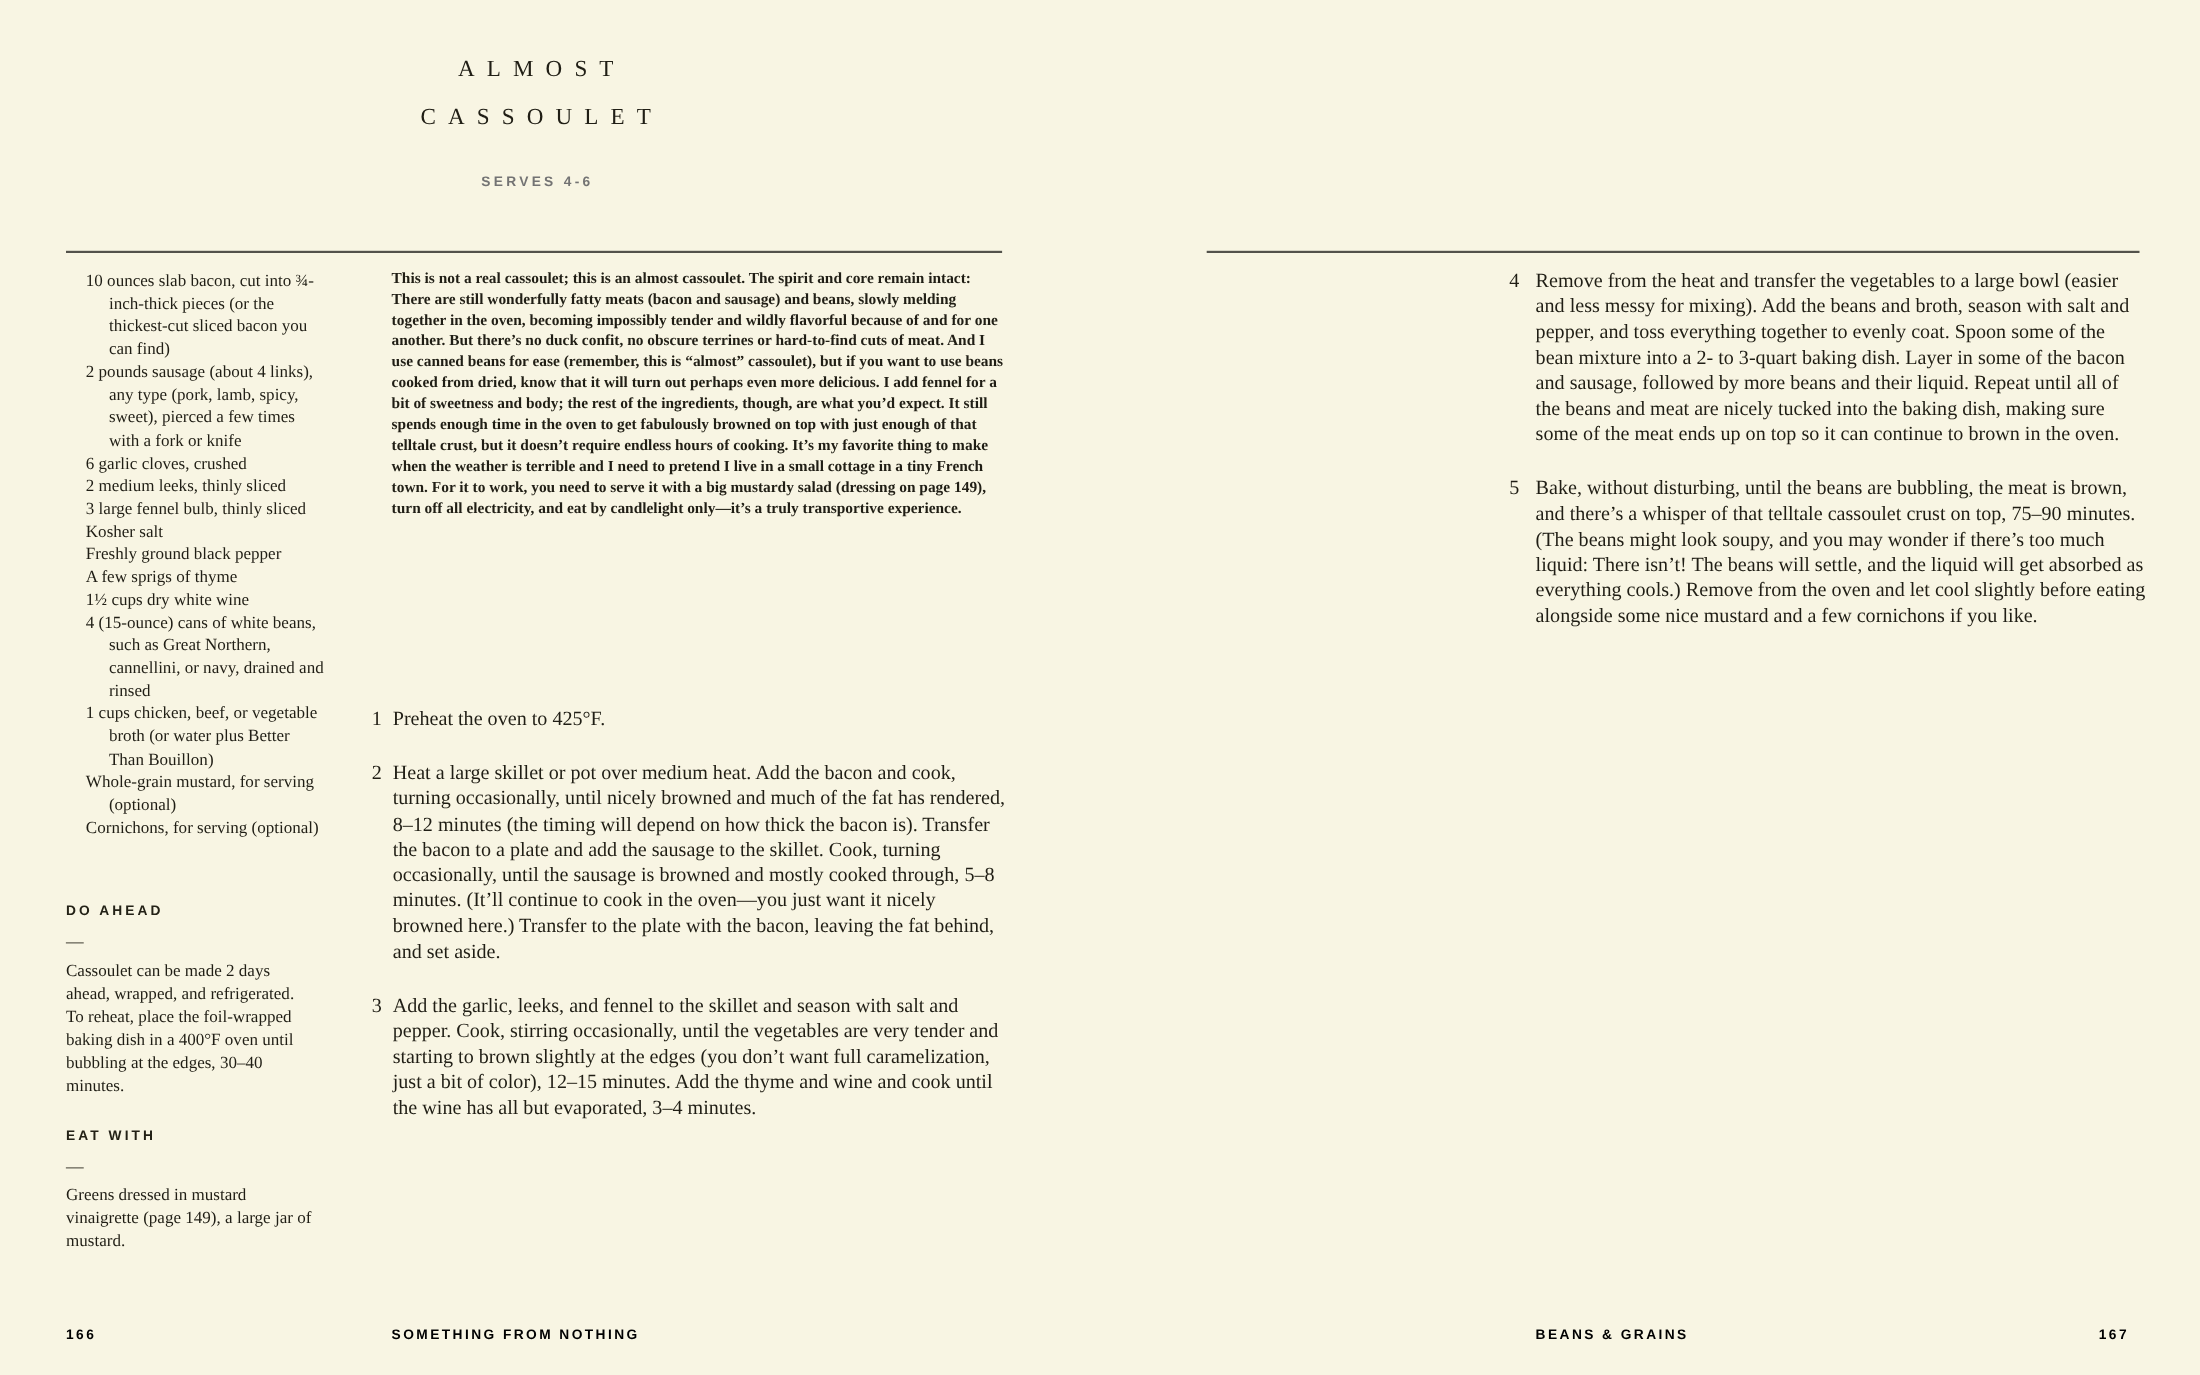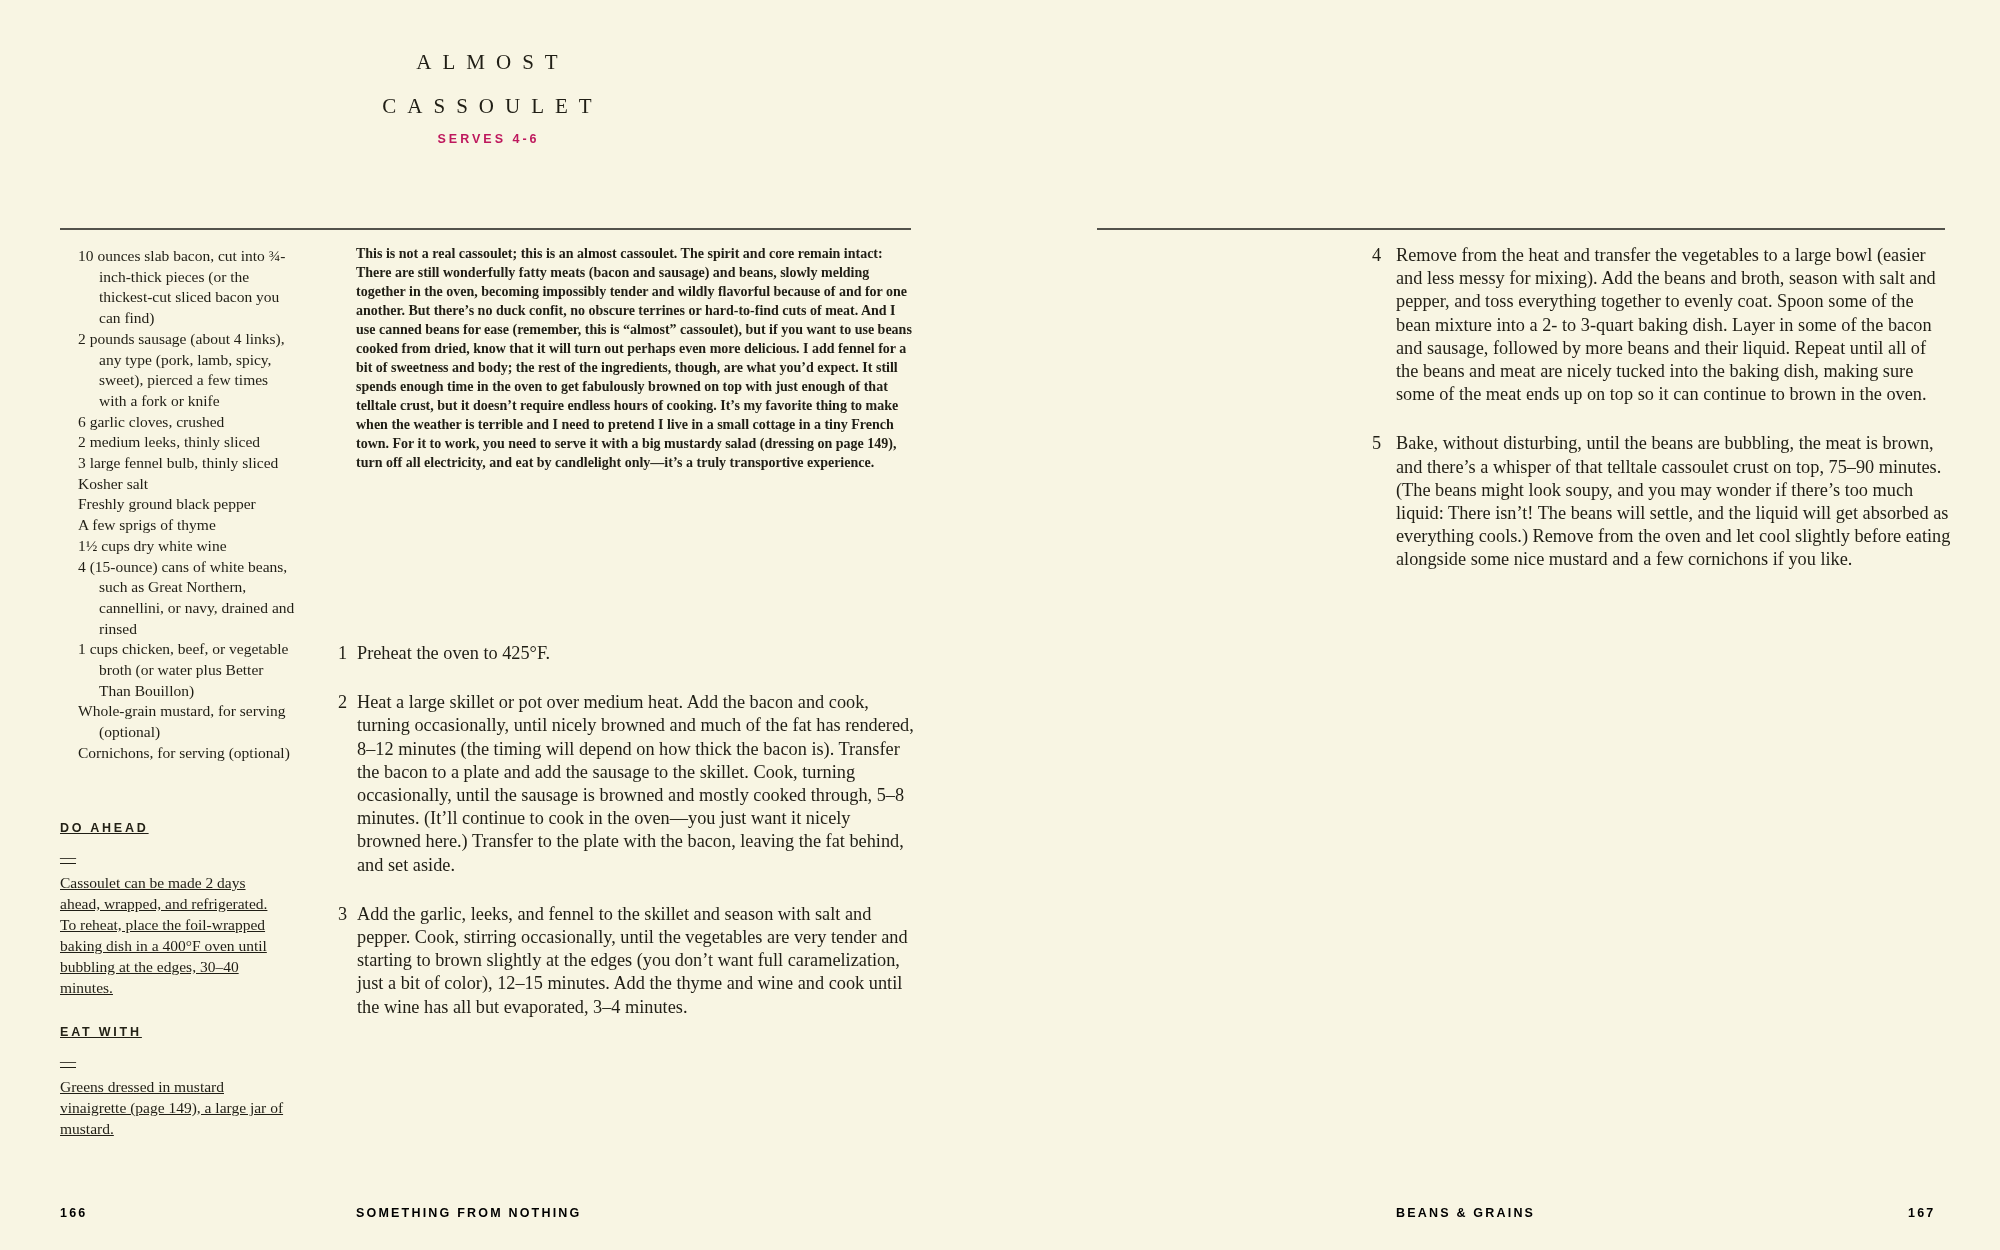--- a/index.html
+++ b/index.html
@@ -19,41 +19,41 @@
   .title-line {
     display: block;
     font-size: 21px;
     line-height: 44px;
     letter-spacing: 11px;
     padding-left: 11px;
     font-weight: 400;
   }
   .serves {
     display: inline-block;
-    margin-top: 4px;
+    margin-top: 30px;
     padding-left: 3px;
     font-family: "Liberation Sans", sans-serif;
     font-size: 12.5px;
     font-weight: 700;
     letter-spacing: 3px;
-    color: #be185d;
+    color: #737373;
   }
 
   
   .rule { top: 228px; height: 1.5px; background: #53524b; }
   .rule-left  { left: 60px;   width: 851px; }
   .rule-right { left: 1097px; width: 848px; }
 
   
   .ingredients { left: 60px; top: 246px; width: 218px; font-size: 15.5px; line-height: 20.7px; margin-left: 18px; }
   .ingredient { padding-left: 21px; text-indent: -21px; }
 
   
   .notes { left: 60px; top: 818px; width: 224px; font-size: 15.5px; line-height: 21px; }
-  .note { margin-bottom: 24px; text-decoration: underline; }
+  .note { margin-bottom: 24px; }
   .note-heading {
     font-family: "Liberation Sans", sans-serif;
     font-size: 12.5px;
     font-weight: 700;
     letter-spacing: 2.8px;
     color: #232116;
   }
   .note-dash { margin-top: 7px; font-size: 16px; }
   .note-body { margin-top: 5px; }
 

